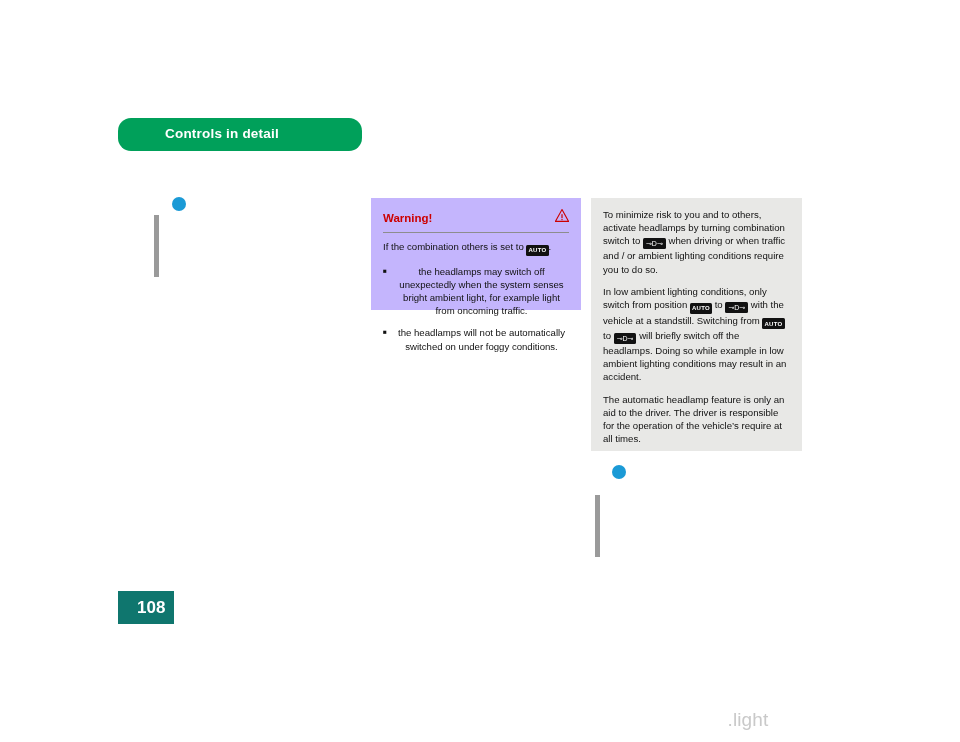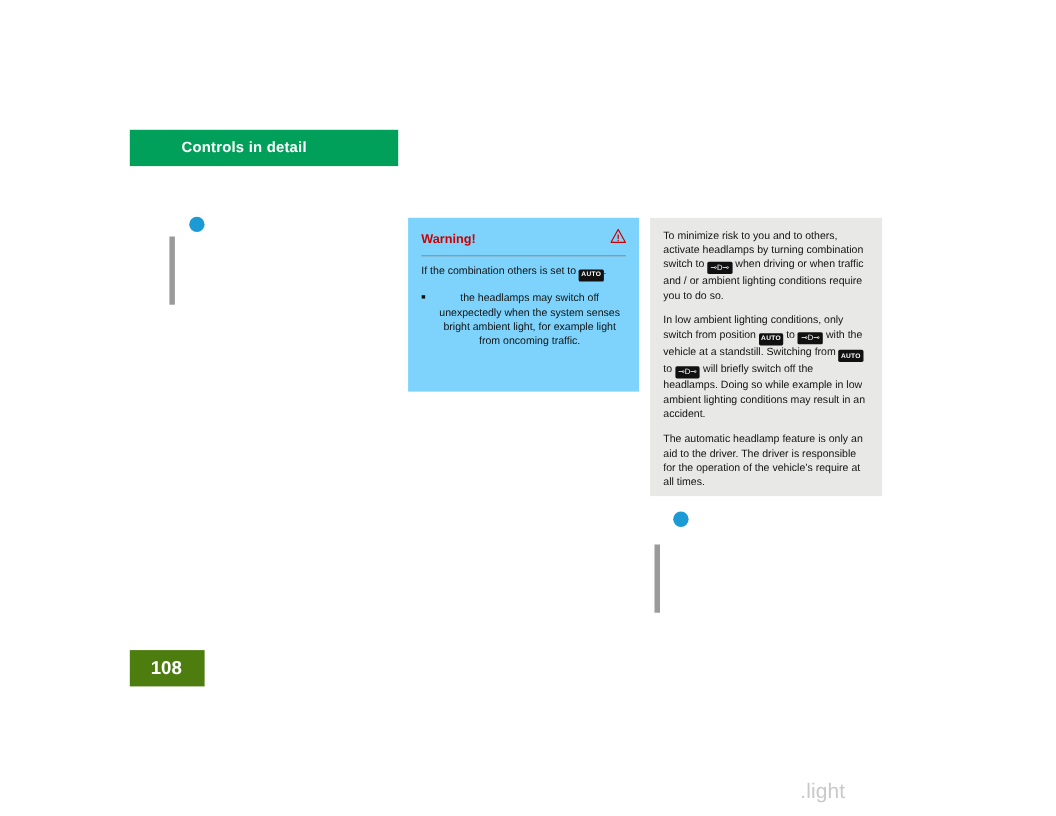--- a/index.html
+++ b/index.html
@@ -24,39 +24,40 @@
   }
 
   
   .header-banner {
     position: absolute;
     left: 118px;
     top: 118px;
     width: 244px;
     height: 33px;
     background: #00a05a;
+    border-radius: 13px;
   }
   .header-banner .title {
     position: absolute;
     left: 47px;
     top: 8px;
     font-size: 13.5px;
     font-weight: bold;
     color: #ffffff;
     letter-spacing: 0.2px;
   }
 
   
   .pagenum-box {
     position: absolute;
     left: 118px;
     top: 591px;
-    width: 68px;
+    width: 56px;
     height: 33px;
-    background: #4d7c0f;
+    background: #0f766e;
   }
   .pagenum-box .num {
     position: absolute;
     left: 19px;
     top: 7px;
     font-size: 17px;
     font-weight: bold;
     color: #ffffff;
   }
 
@@ -87,22 +88,22 @@
     background: #9a9a9a;
   }
   .dot-right { left: 612px; top: 465px; }
 
   
   .warning-box {
     position: absolute;
     left: 371px;
     top: 198px;
     width: 210px;
-    height: 158px;
-    background: #7dd3fc;
+    height: 112px;
+    background: #c4b5fd;
     box-sizing: border-box;
     padding: 10px 12px 0 12px;
   }
   .warning-head {
     position: relative;
     height: 22px;
   }
   .warning-title {
     font-size: 11.5px;
     font-weight: bold;
@@ -235,20 +236,21 @@
     </div>
     <div class="warning-rule"></div>
 
     <div class="warning-lead">
       <span>If the combination others is set to</span>
       <span class="sym sym-auto">AUTO</span><span>.</span>
     </div>
 
     <ul class="bullet-list">
       <li>the headlamps may switch off unexpectedly when the system senses bright ambient light, for example light from oncoming traffic.</li>
+      <li>the headlamps will not be automatically switched on under foggy conditions.</li>
     </ul>
   </div>
 
   <div class="right-box">
     <p>
       <span>To minimize risk to you and to others, activate headlamps by turning combination switch to</span>
       <span class="sym sym-lamp"><span class="lamp-inner">⊸D⊸</span></span>
       <span>when driving or when traffic and / or ambient lighting conditions require you to do so.</span>
     </p>
     <p>

